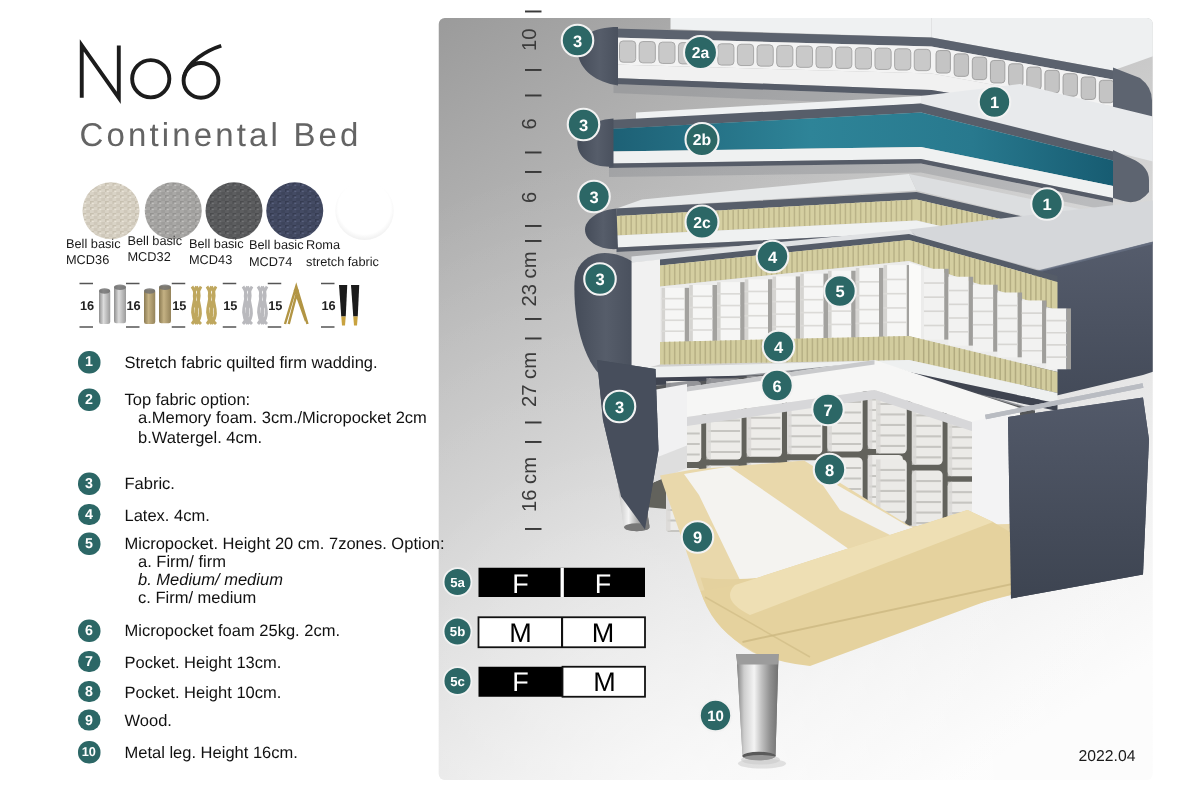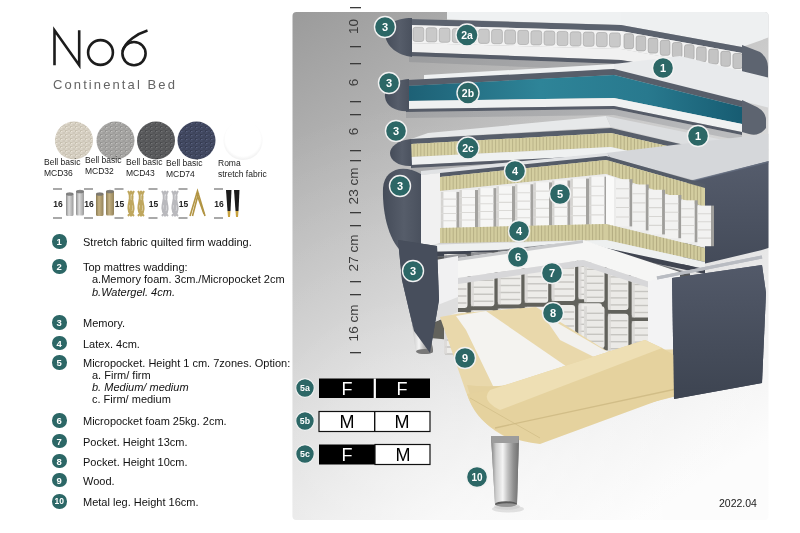--- a/index.html
+++ b/index.html
@@ -895,21 +895,21 @@
 
   <svg class="abs" style="left:40px;top:15px;" width="130" height="60" viewBox="0 0 130 60">
     <g fill="none" stroke="#1c1c1c" stroke-width="2.6">
       <path d="M 14.5 50.2 L 14.5 15.3 L 39.2 50.2 L 39.2 15.3"></path>
       <circle cx="60.5" cy="37.5" r="12.4"></circle>
       <circle cx="94" cy="38.6" r="11.6"></circle>
       <path d="M 107.5 15.5 C 98 18.5 85 26 82.6 36.5"></path>
     </g>
   </svg>
 
-  <div class="abs" style="left:53px;top:76.5px;font-size:13px;letter-spacing:2.1px;color:#646464;">Continental Bed</div>
+  <div class="abs" style="left:53px;top:76.5px;font-size:22px;letter-spacing:2.1px;color:#646464;">Continental Bed</div>
 
   <svg class="abs" style="left:40px;top:110px;" width="240" height="70" viewBox="0 0 240 70">
     <defs>
       <pattern id="fw1" width="5" height="4" patternUnits="userSpaceOnUse">
         <rect width="5" height="4" fill="#d9d3c6"></rect>
         <rect x="0" y="0" width="2.5" height="2" fill="#c7c0b0"></rect>
         <rect x="2.5" y="2" width="2.5" height="2" fill="#cfc8ba"></rect>
         <rect x="1" y="1" width="1.5" height="1" fill="#eae4d8"></rect>
       </pattern>
       <pattern id="fw2" width="5" height="4" patternUnits="userSpaceOnUse">
@@ -948,21 +948,21 @@
   </svg>
 
   <div class="swlab" style="left:44px;top:157px;">Bell basic<br>MCD36</div>
 
   <div class="swlab" style="left:85px;top:155px;">Bell basic<br>MCD32</div>
 
   <div class="swlab" style="left:126px;top:157px;">Bell basic<br>MCD43</div>
 
   <div class="swlab" style="left:166px;top:158px;">Bell basic<br>MCD74</div>
 
-  <div class="swlab" style="left:218px;top:158px;">Roma<br>stretch fabric</div>
+  <div class="swlab" style="left:204px;top:158px;">Roma<br>stretch fabric</div>
 
   <svg class="abs" style="left:0;top:0;" width="300" height="533" viewBox="0 0 300 533">
 <defs>
 <linearGradient id="cylS" x1="0" y1="0" x2="1" y2="0">
  <stop offset="0" stop-color="#8e8e8e"></stop>
           <stop offset="0.4" stop-color="#dcdcdc"></stop>
           <stop offset="1" stop-color="#9a9a9a"></stop>
 </linearGradient>
 <linearGradient id="cylT" x1="0" y1="0" x2="1" y2="0">
  <stop offset="0" stop-color="#8a7a52"></stop>
@@ -1025,41 +1025,41 @@
       <polygon points="235.5,211 238.5,211 238,217 236,217" fill="#c8a23f"></polygon>
 </svg>
 
   <div class="listitem" style="top:242px;">
       <span class="numc">1</span>
       <span class="litxt">Stretch fabric quilted firm wadding.</span>
     </div>
 
   <div class="listitem" style="top:267px;">
       <span class="numc">2</span>
-      <span class="litxt">Top mattres wadding:</span>
+      <span class="litxt">Top fabric option:</span>
     </div>
 
   <div class="subtxt" style="top:273px;">a.Memory foam. 3cm./Micropocket 2cm</div>
 
-  <div class="subtxt" style="top:285.5px;font-style:italic;">b.Watergel. 4cm.</div>
+  <div class="subtxt" style="top:285.5px;">b.Watergel. 4cm.</div>
 
 
   <div class="listitem" style="top:323px;">
       <span class="numc">3</span>
-      <span class="litxt">Memory.</span>
+      <span class="litxt">Fabric.</span>
     </div>
 
   <div class="listitem" style="top:343.5px;">
       <span class="numc">4</span>
       <span class="litxt">Latex. 4cm.</span>
     </div>
 
   <div class="listitem" style="top:363px;">
       <span class="numc">5</span>
-      <span class="litxt">Micropocket. Height 1 cm. 7zones. Option:</span>
+      <span class="litxt">Micropocket. Height 20 cm. 7zones. Option:</span>
     </div>
 
   <div class="subtxt" style="top:369px;text-align:center;">a. Firm/ firm</div>
 
   <div class="subtxt" style="top:381px;font-style:italic;">b. Medium/ medium</div>
 
   <div class="subtxt" style="top:393px;">c. Firm/ medium</div>
 
   <div class="listitem" style="top:421px;">
       <span class="numc">6</span>

